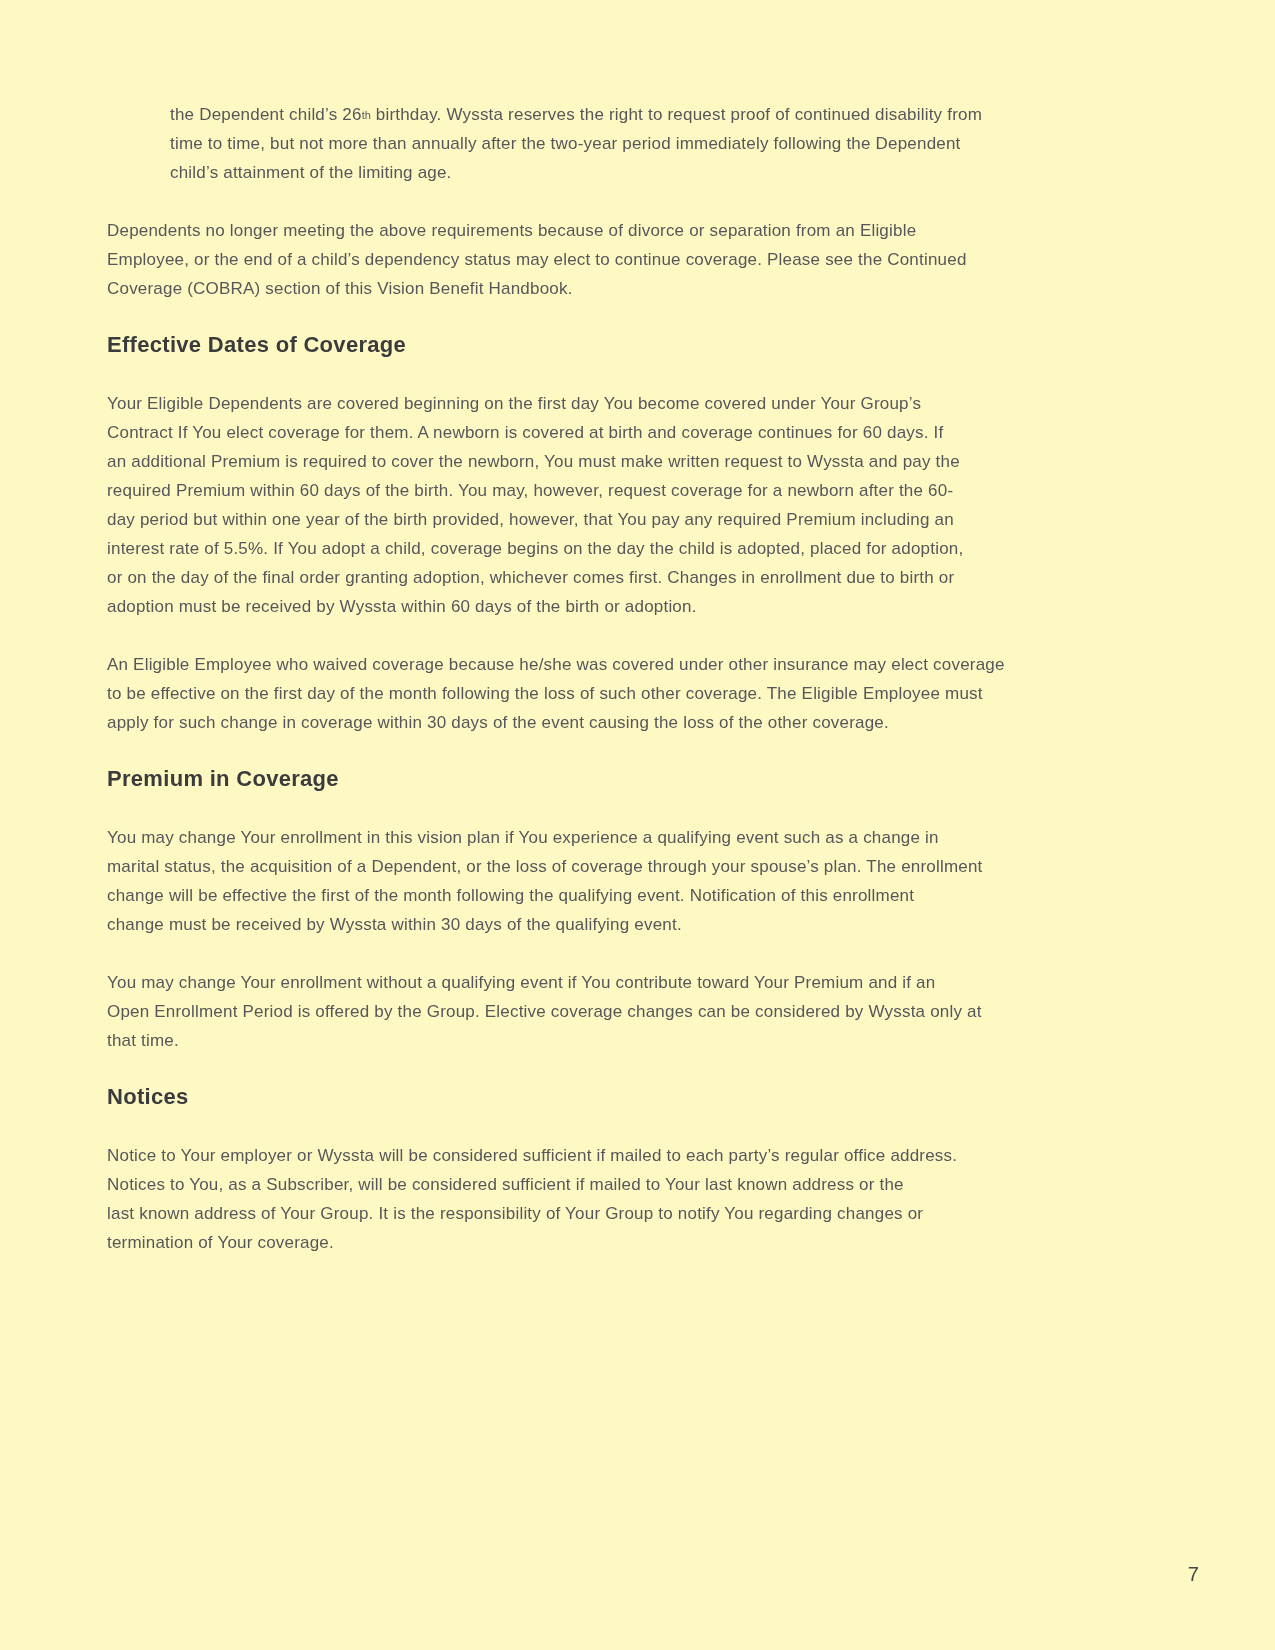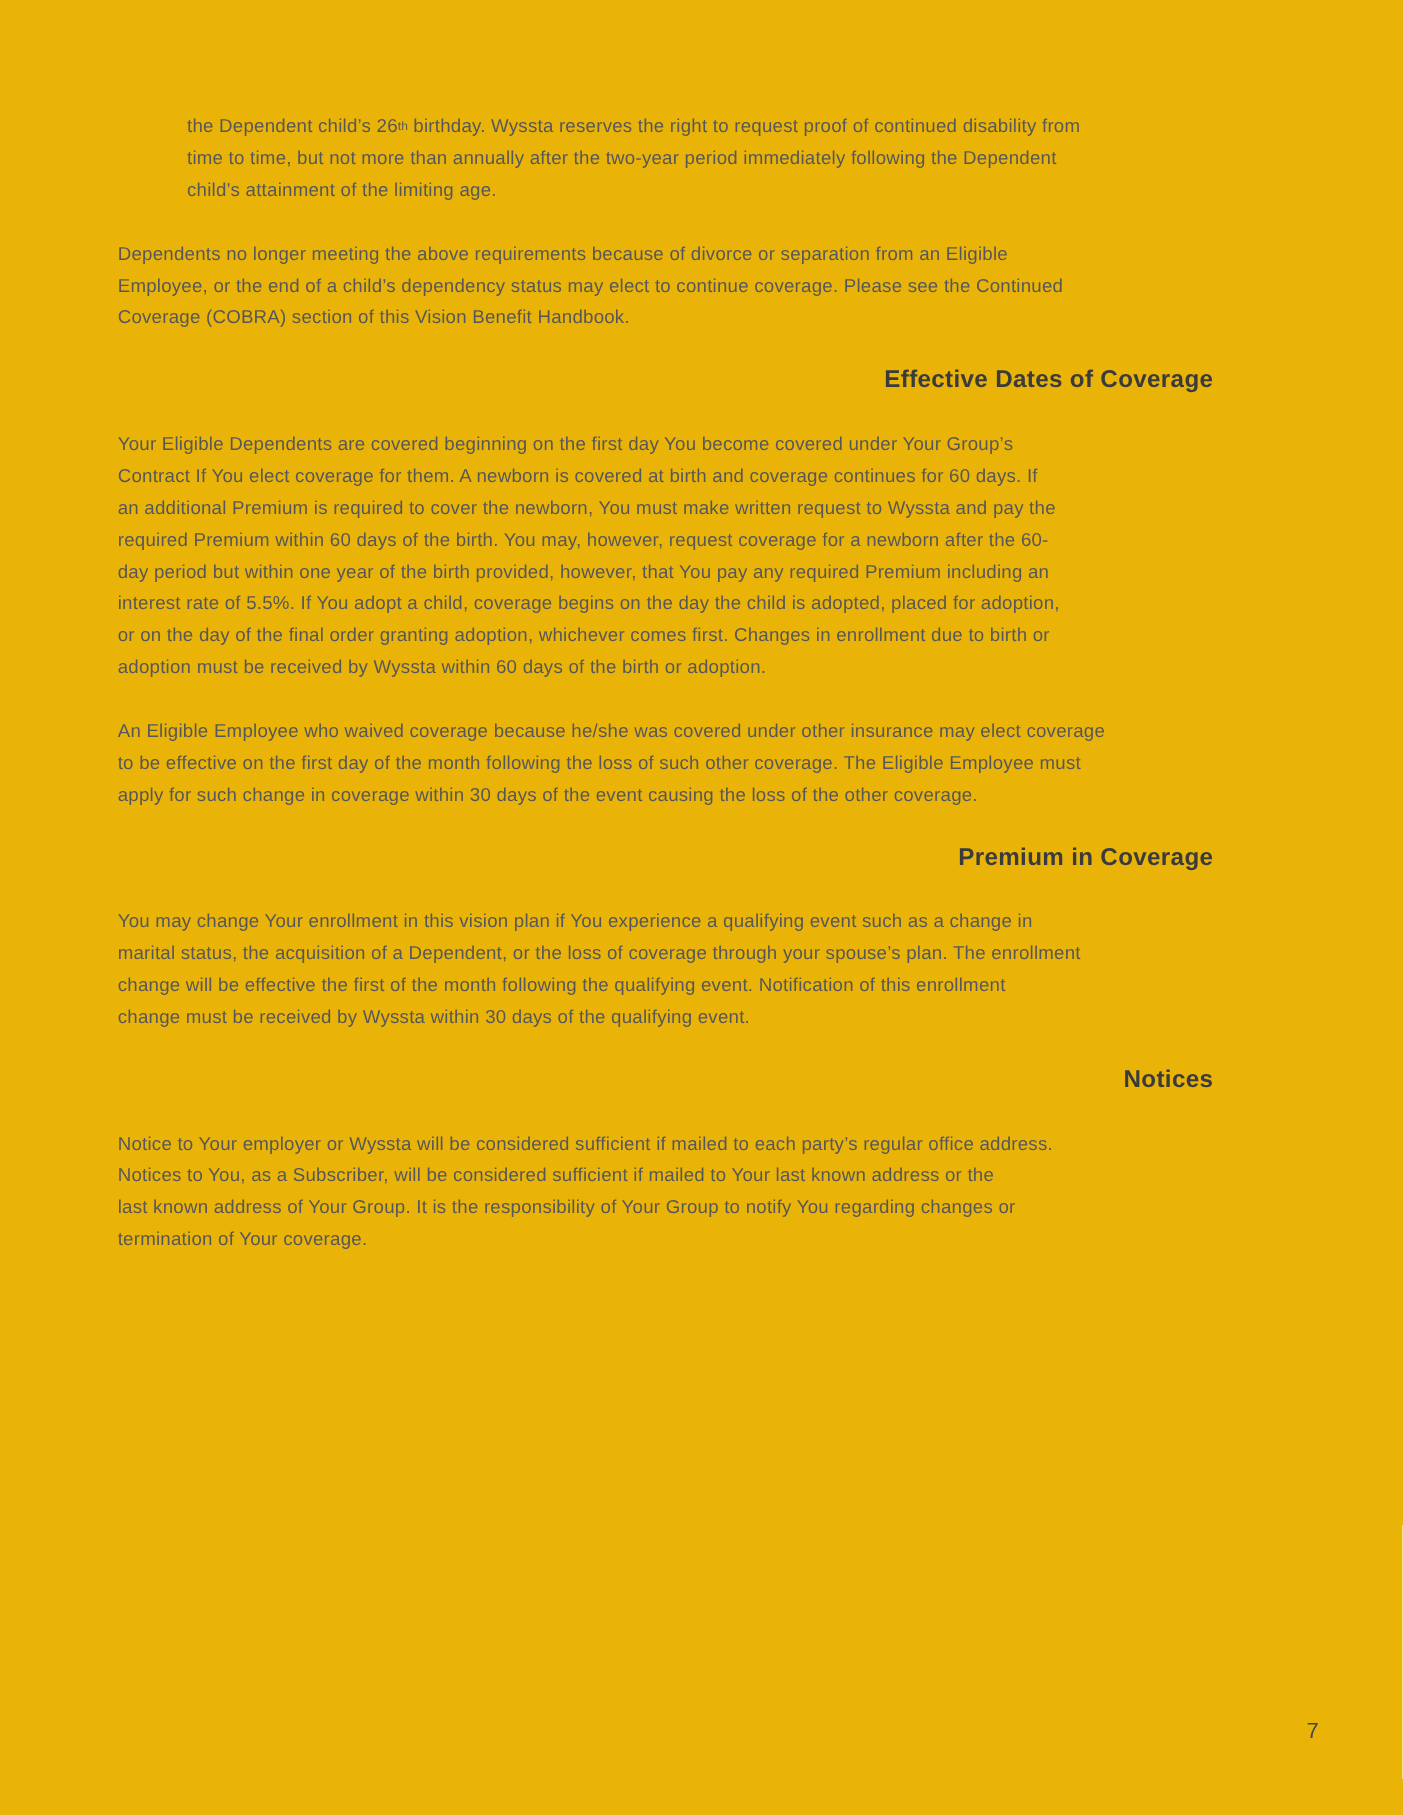--- a/index.html
+++ b/index.html
@@ -5,21 +5,21 @@
   html, body {
     margin: 0;
     padding: 0;
     background: #ffffff;
   }
   .page {
     position: relative;
     width: 1275px;
     height: 1650px;
     box-sizing: border-box;
-    background: #eab308;
+    background: #fef9c3;
     padding: 100px 172px 0 107px;
     font-family: "Liberation Sans", "DejaVu Sans", sans-serif;
     color: #56575b;
     overflow: hidden;
   }
   .body-text {
     margin: 0 0 29px 0;
     font-size: 17px;
     line-height: 29px;
     letter-spacing: 0.2px;
@@ -30,21 +30,20 @@
   .indented {
     padding-left: 63px;
   }
   .section-heading {
     margin: 29px 0 31px 0;
     font-size: 22px;
     line-height: 26px;
     font-weight: 700;
     letter-spacing: 0.3px;
     color: #3a3b3d;
-    text-align: right;
   }
   sup.ordinal {
     font-size: 11px;
     vertical-align: top;
     position: relative;
     top: 1px;
     letter-spacing: 0;
   }
   .page-number {
     position: absolute;
@@ -86,20 +85,23 @@
 to be effective on the first day of the month following the loss of such other coverage. The Eligible Employee must
 apply for such change in coverage within 30 days of the event causing the loss of the other coverage.</p>
 
   <h2 class="section-heading">Premium in Coverage</h2>
 
   <p class="body-text">You may change Your enrollment in this vision plan if You experience a qualifying event such as a change in
 marital status, the acquisition of a Dependent, or the loss of coverage through your spouse’s plan. The enrollment
 change will be effective the first of the month following the qualifying event. Notification of this enrollment
 change must be received by Wyssta within 30 days of the qualifying event.</p>
 
+  <p class="body-text">You may change Your enrollment without a qualifying event if You contribute toward Your Premium and if an
+Open Enrollment Period is offered by the Group. Elective coverage changes can be considered by Wyssta only at
+that time.</p>
 
   <h2 class="section-heading">Notices</h2>
 
   <p class="body-text">Notice to Your employer or Wyssta will be considered sufficient if mailed to each party’s regular office address.
 Notices to You, as a Subscriber, will be considered sufficient if mailed to Your last known address or the
 last known address of Your Group. It is the responsibility of Your Group to notify You regarding changes or
 termination of Your coverage.</p>
 
   <div class="page-number">7</div>
 

